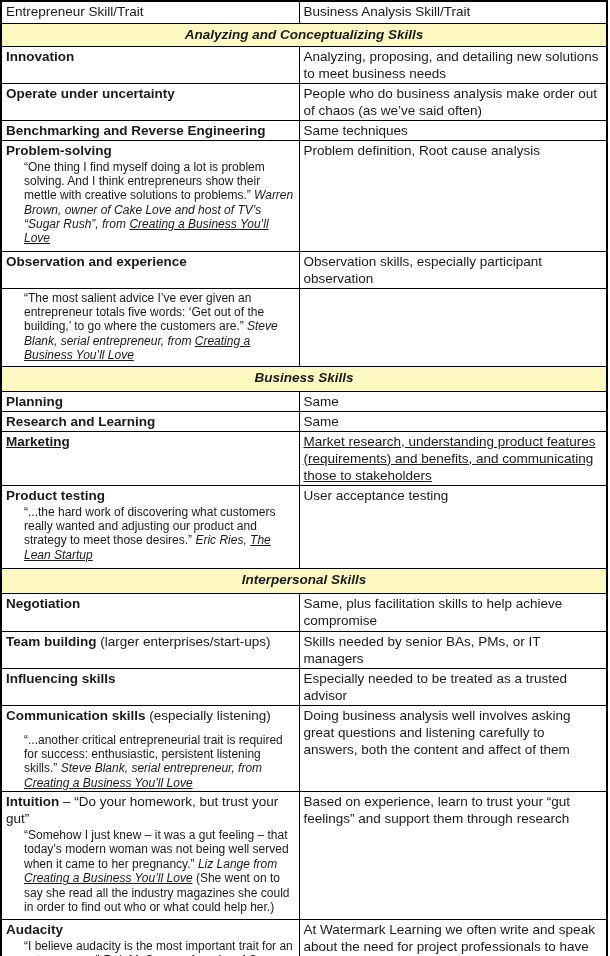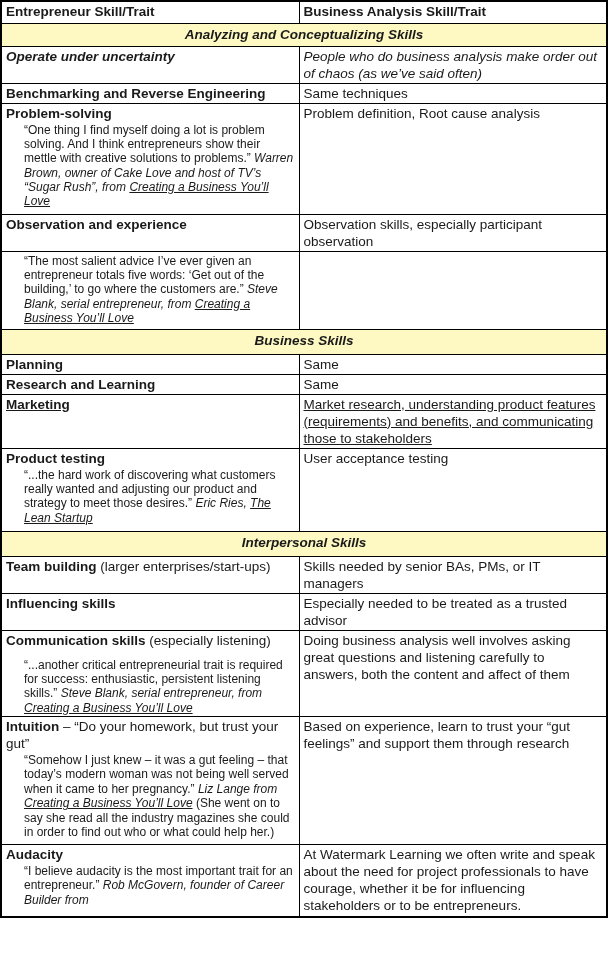--- a/index.html
+++ b/index.html
@@ -27,21 +27,21 @@
   th, td {
     border: 1px solid #000000;
     vertical-align: top;
     padding: 1px 4px;
     font-size: 13.5px;
     line-height: 1.26;
     overflow: hidden;
   }
   th {
     text-align: left;
-    font-weight: 700;
+    font-weight: 400;
   }
   tr.section-row td {
     background: #fef9c3;
     text-align: center;
     font-weight: 700;
     font-style: italic;
     padding: 2px 4px;
   }
   .heading .b { font-weight: 700; }
   .heading .sfx { font-weight: 400; }
@@ -71,21 +71,27 @@
     <thead>
       <tr style="height:22px;">
         <th>Entrepreneur Skill/Trait</th>
         <th>Business Analysis Skill/Trait</th>
       </tr>
     </thead>
     <tbody id="tbody">
         <tr class="section-row" style="height: 23px;">
           <td colspan="2">Analyzing and Conceptualizing Skills</td>
         </tr>
-        <tr style="height: 37px; font-style: italic;">
+        <tr style="height: 35px;">
+          <td>
+            <div class="heading"><span class="b">Innovation</span></div>
+          </td>
+          <td>Analyzing, proposing, and detailing new solutions to meet business needs</td>
+        </tr>
+        <tr style="height: 37px;">
           <td>
             <div class="heading"><span class="b">Operate under uncertainty</span></div>
           </td>
           <td>People who do business analysis make order out of chaos (as we’ve said often)</td>
         </tr>
         <tr style="height: 18px;">
           <td>
             <div class="heading"><span class="b">Benchmarking and Reverse Engineering</span></div>
           </td>
           <td>Same techniques</td>
@@ -133,20 +139,26 @@
         <tr style="height: 83px;">
           <td>
             <div class="heading"><span class="b">Product testing</span></div>
             <div class="quote"><span>“...the hard work of discovering what customers really wanted and adjusting our product and strategy to meet those desires.” </span><em>Eric Ries, </em><em class="book">The Lean Startup</em></div>
           </td>
           <td>User acceptance testing</td>
         </tr>
         <tr class="section-row" style="height: 25px;">
           <td colspan="2">Interpersonal Skills</td>
         </tr>
+        <tr style="height: 38px;">
+          <td>
+            <div class="heading"><span class="b">Negotiation</span></div>
+          </td>
+          <td>Same, plus facilitation skills to help achieve compromise</td>
+        </tr>
         <tr style="height: 20px;">
           <td>
             <div class="heading"><span class="b">Team building</span><span class="sfx"> (larger enterprises/start-ups)</span></div>
           </td>
           <td>Skills needed by senior BAs, PMs, or IT managers</td>
         </tr>
         <tr style="height: 36px;">
           <td>
             <div class="heading"><span class="b">Influencing skills</span></div>
           </td>

